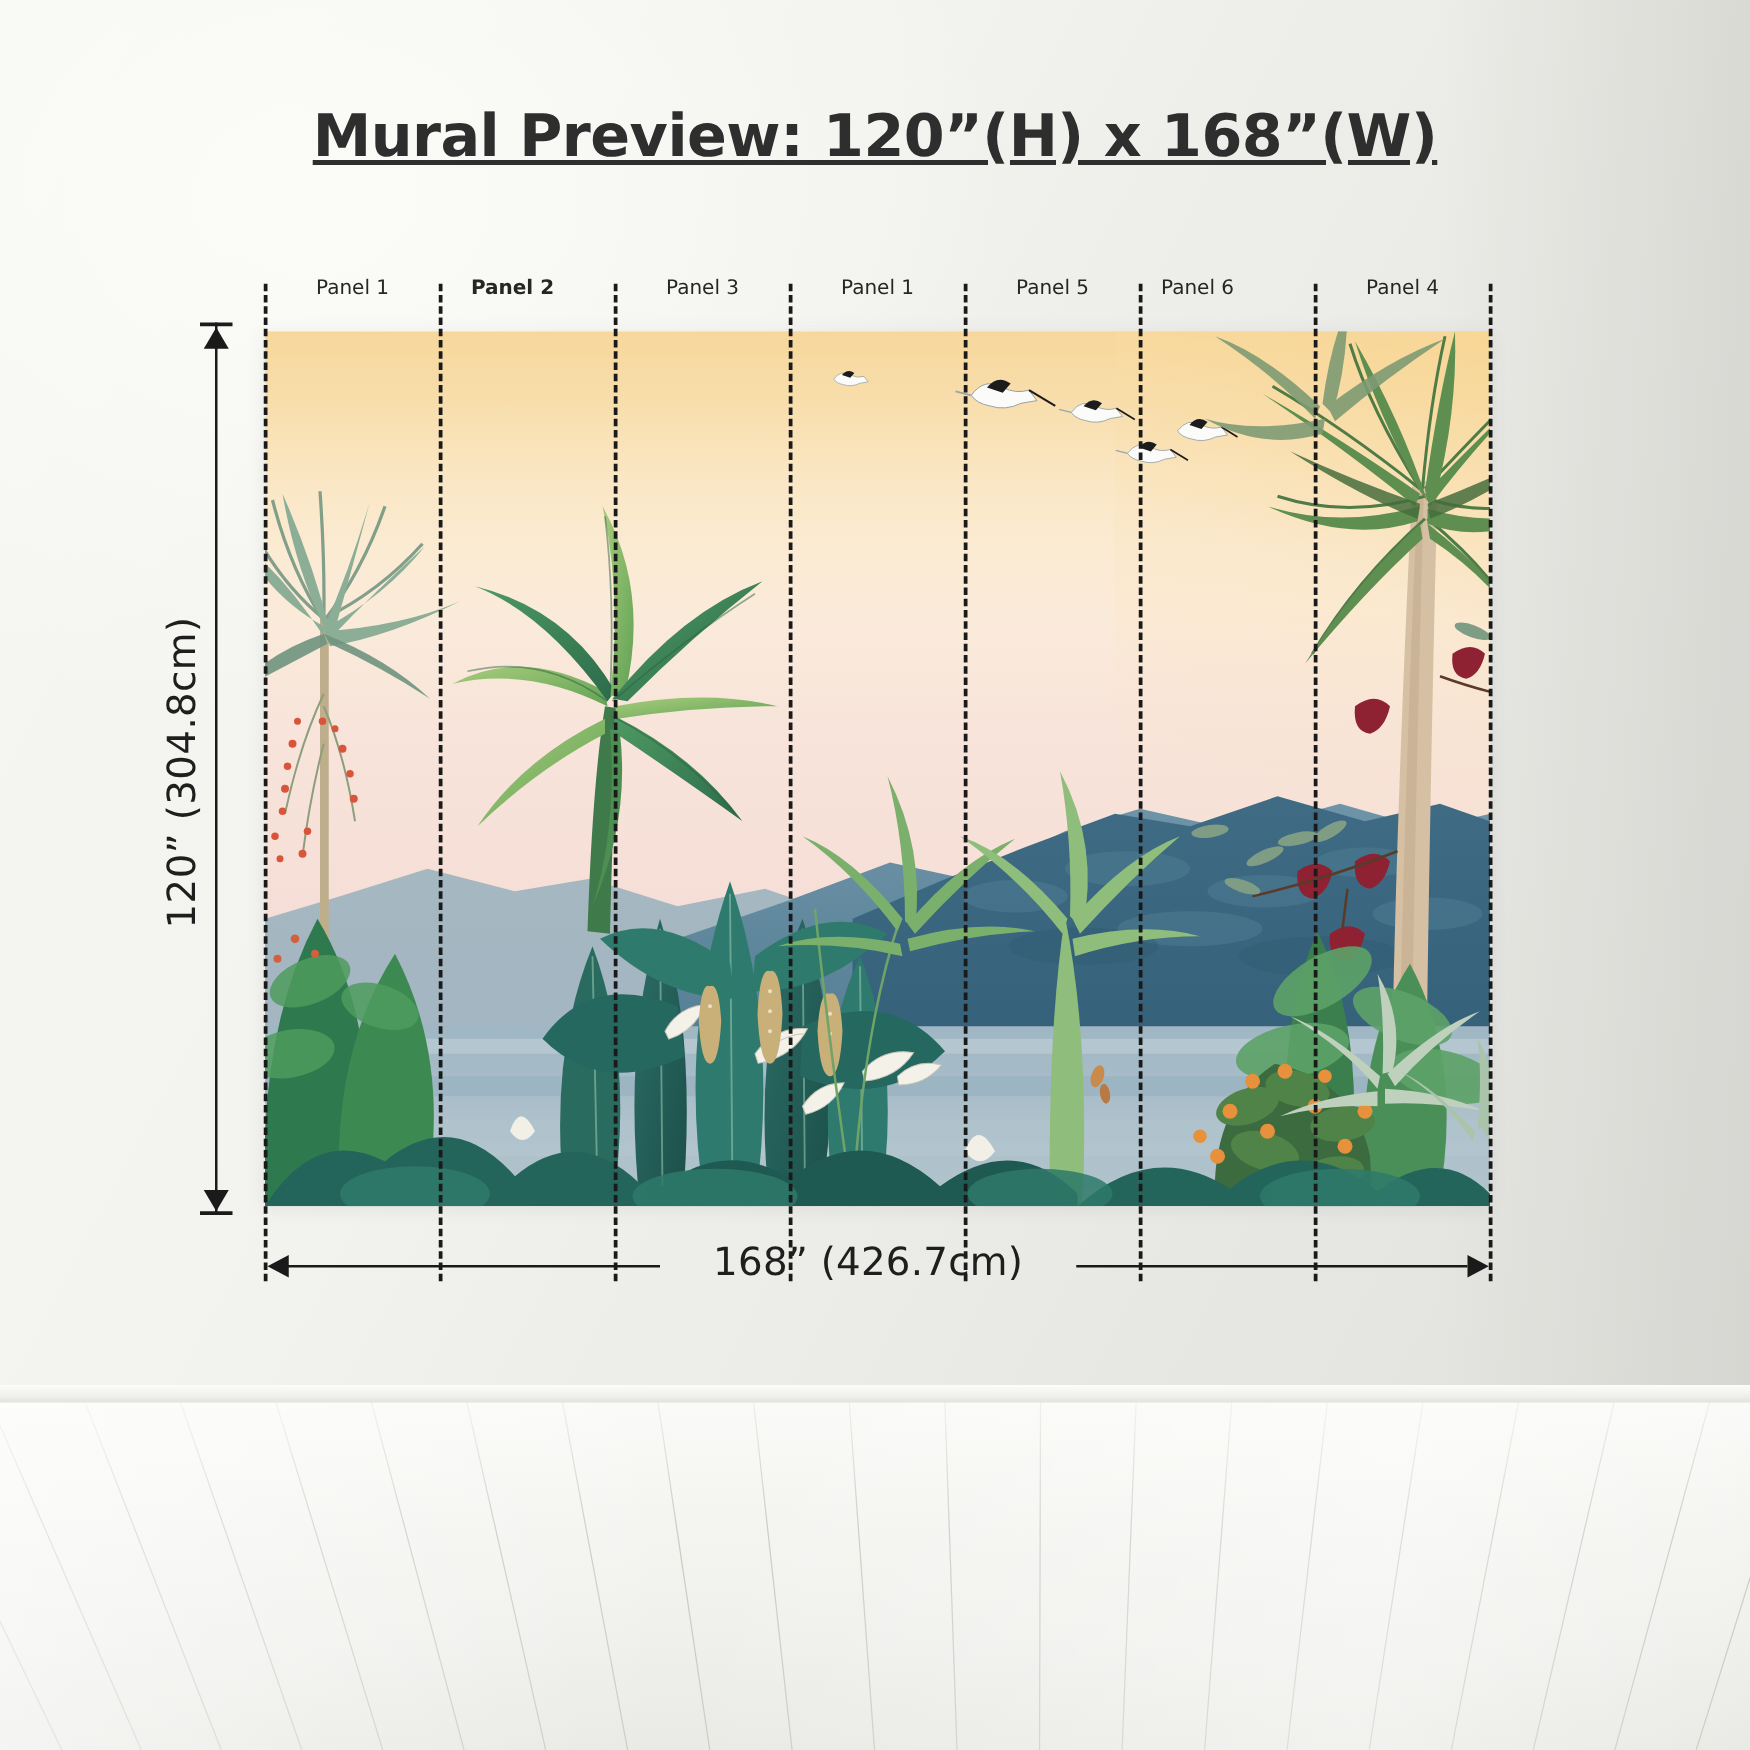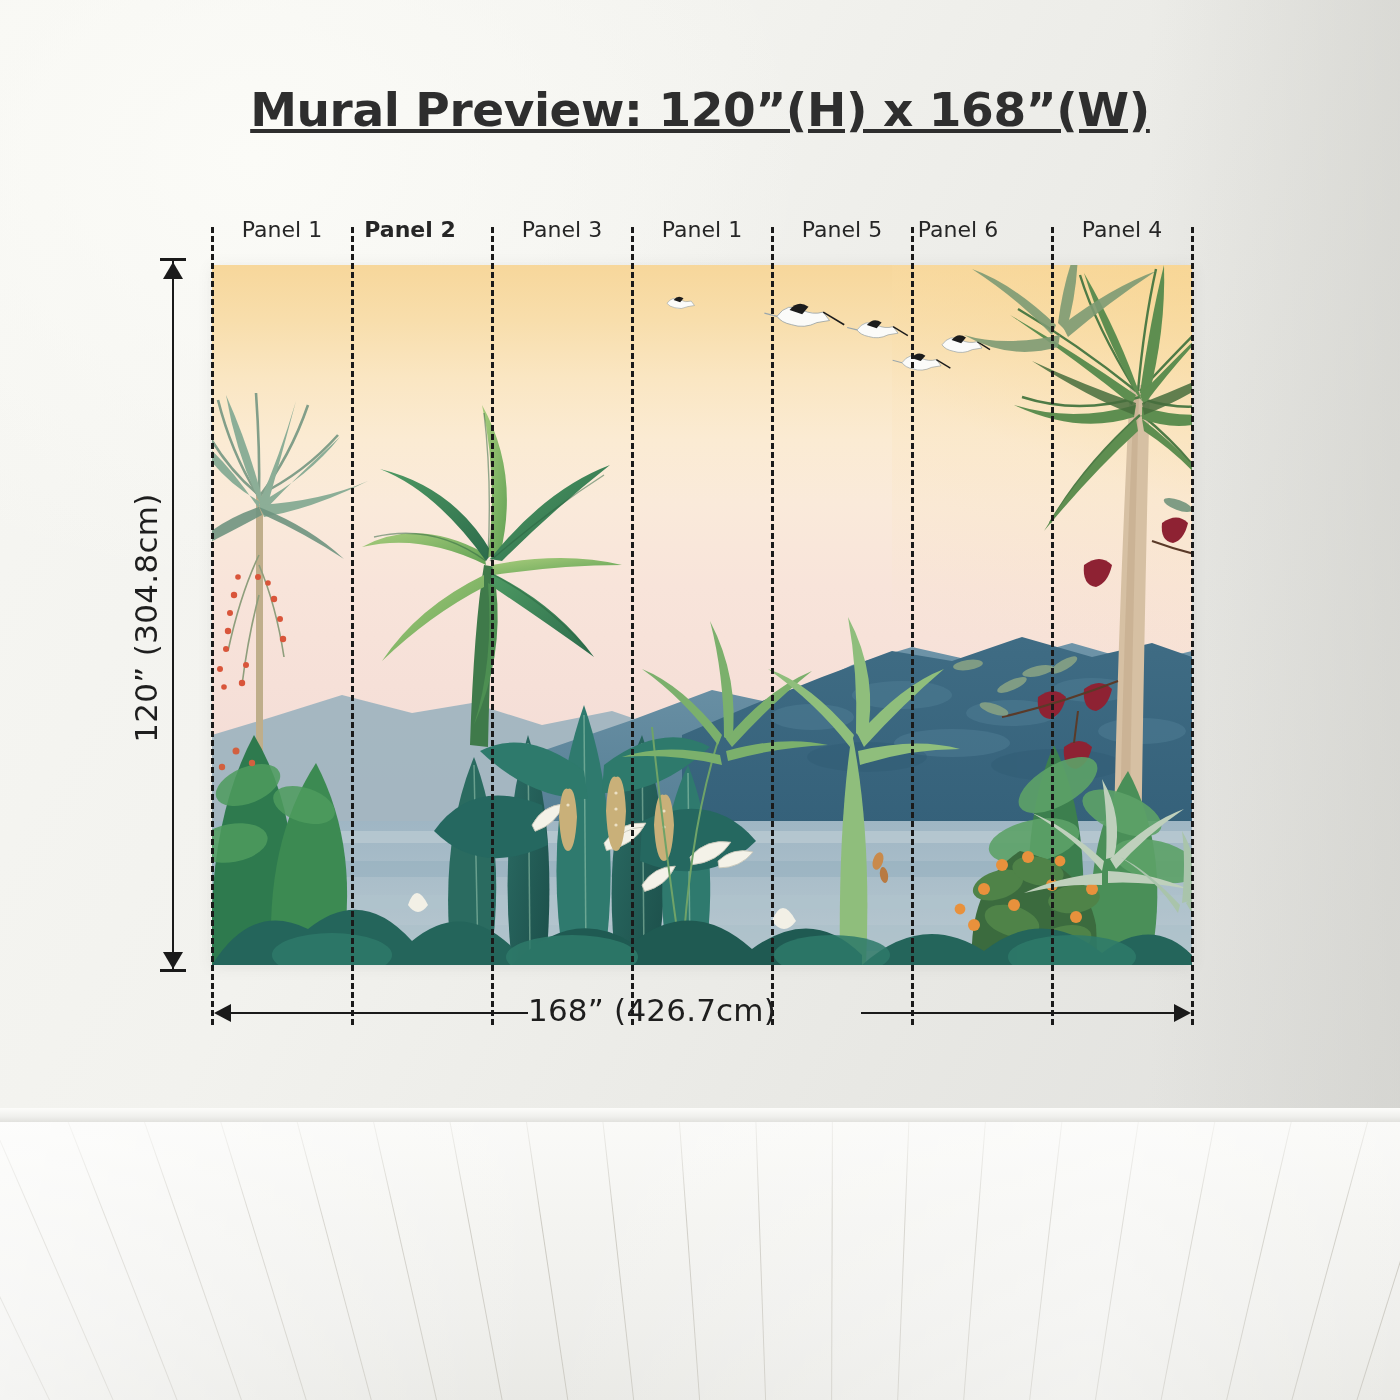--- a/index.html
+++ b/index.html
@@ -49,21 +49,21 @@
   
   .title{
     position:absolute;left:0;top:82px;width:1400px;text-align:center;
     font-size:47px;font-weight:bold;color:#2E2E2E;letter-spacing:-.4px;text-decoration:underline;
   }
 
   
   .panel-labels{position:absolute;left:212px;top:214px;width:980px;height:32px;}
   .panel-label{
     position:absolute;top:0;height:32px;line-height:32px;text-align:center;
-    font-size:22px;color:#262626;
+    font-size:16px;color:#262626;
   }
 
   
   .mural-wrap{position:absolute;left:212px;top:265px;width:980px;height:700px;}
   .mural{position:absolute;left:0;top:0;width:980px;height:700px;overflow:hidden;
     box-shadow:0 2px 14px rgba(90,90,85,.10);}
 
   .sky{
     position:absolute;left:0;top:0;width:980px;height:700px;
     background:linear-gradient(180deg,
@@ -96,21 +96,21 @@
     font-size:31px;color:#1E1E1E;letter-spacing:.3px;white-space:nowrap;
   }
 
   .dim-h-left{position:absolute;left:228px;top:1012px;width:300px;height:2px;background:#1A1A1A;}
   .dim-h-right{position:absolute;left:861px;top:1012px;width:313px;height:2px;background:#1A1A1A;}
   .arrow-left{position:absolute;left:214px;top:1004px;width:0;height:0;
     border-top:9px solid transparent;border-bottom:9px solid transparent;border-right:17px solid #1A1A1A;}
   .arrow-right{position:absolute;left:1174px;top:1004px;width:0;height:0;
     border-top:9px solid transparent;border-bottom:9px solid transparent;border-left:17px solid #1A1A1A;}
   .dim-h-label{
-    position:absolute;left:528px;top:992px;width:333px;
+    position:absolute;left:528px;top:992px;width:333px;text-align:center;
     font-size:31px;color:#1E1E1E;letter-spacing:.2px;
   }
 
   
   .caption{
     position:absolute;left:0;top:1192px;width:1400px;text-align:center;
     font-size:45px;font-weight:bold;color:#2E2E2E;line-height:1.33;letter-spacing:-.3px;
   }
   .accent{color:#A85A38;}
 </style>

